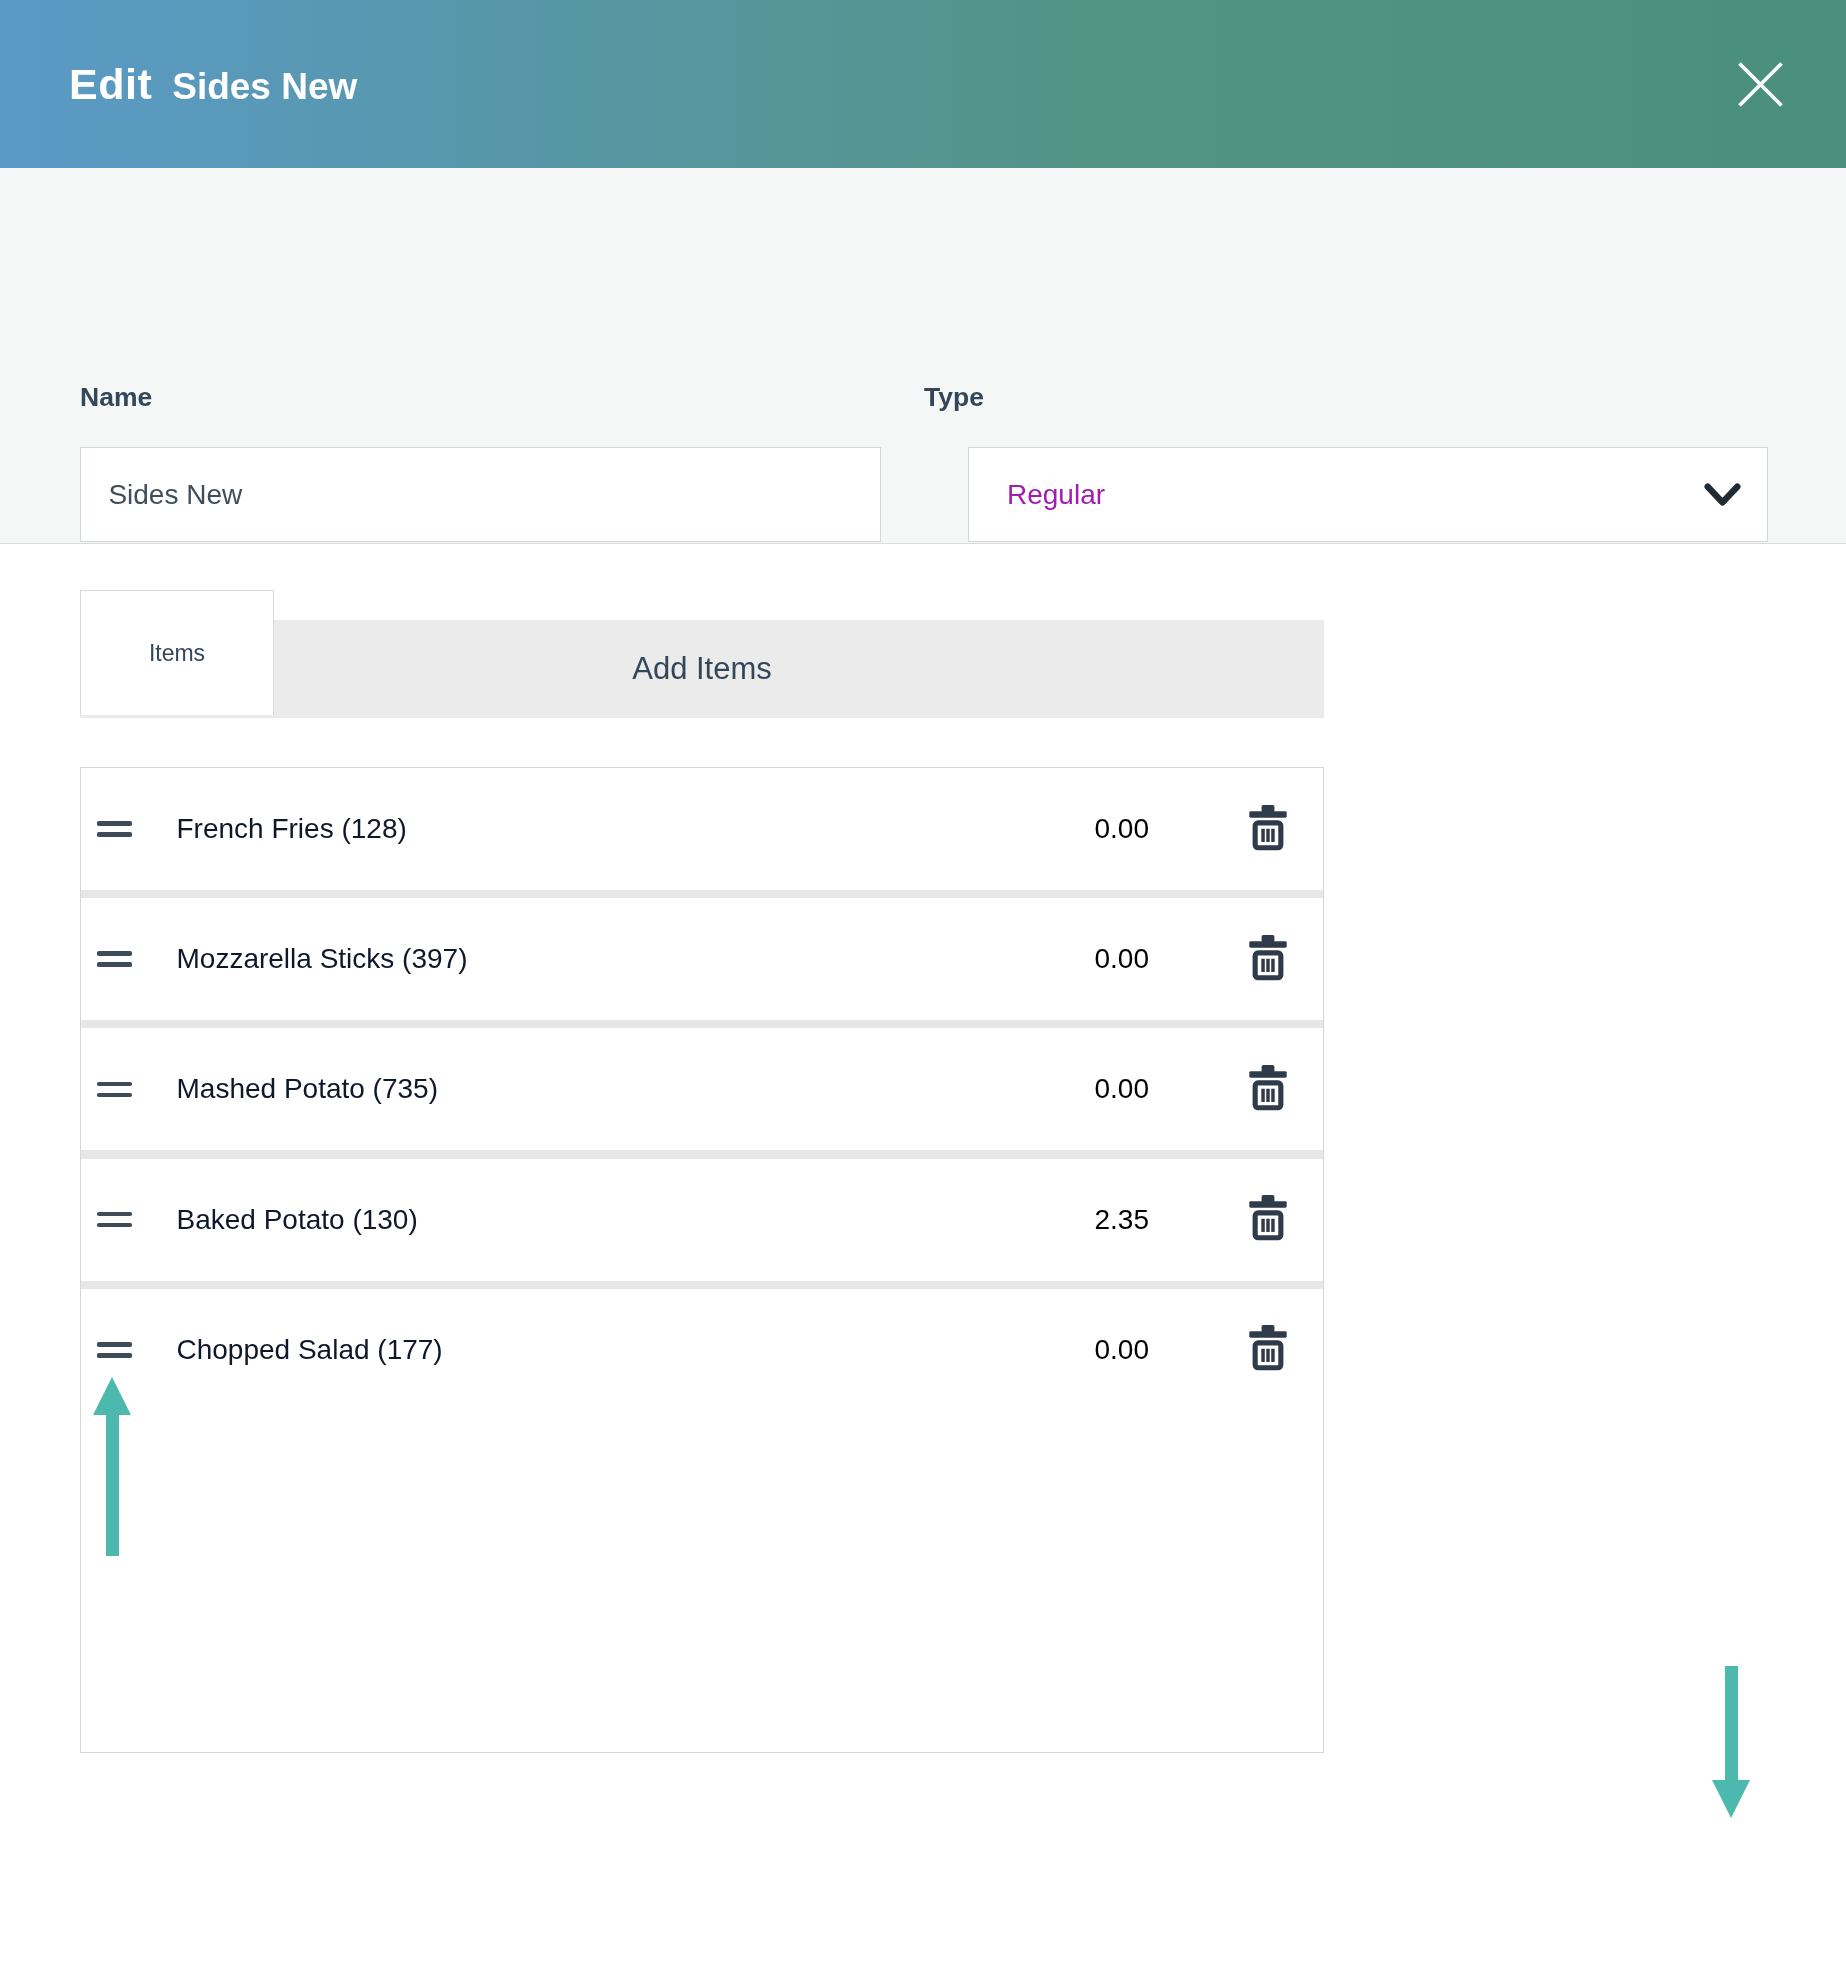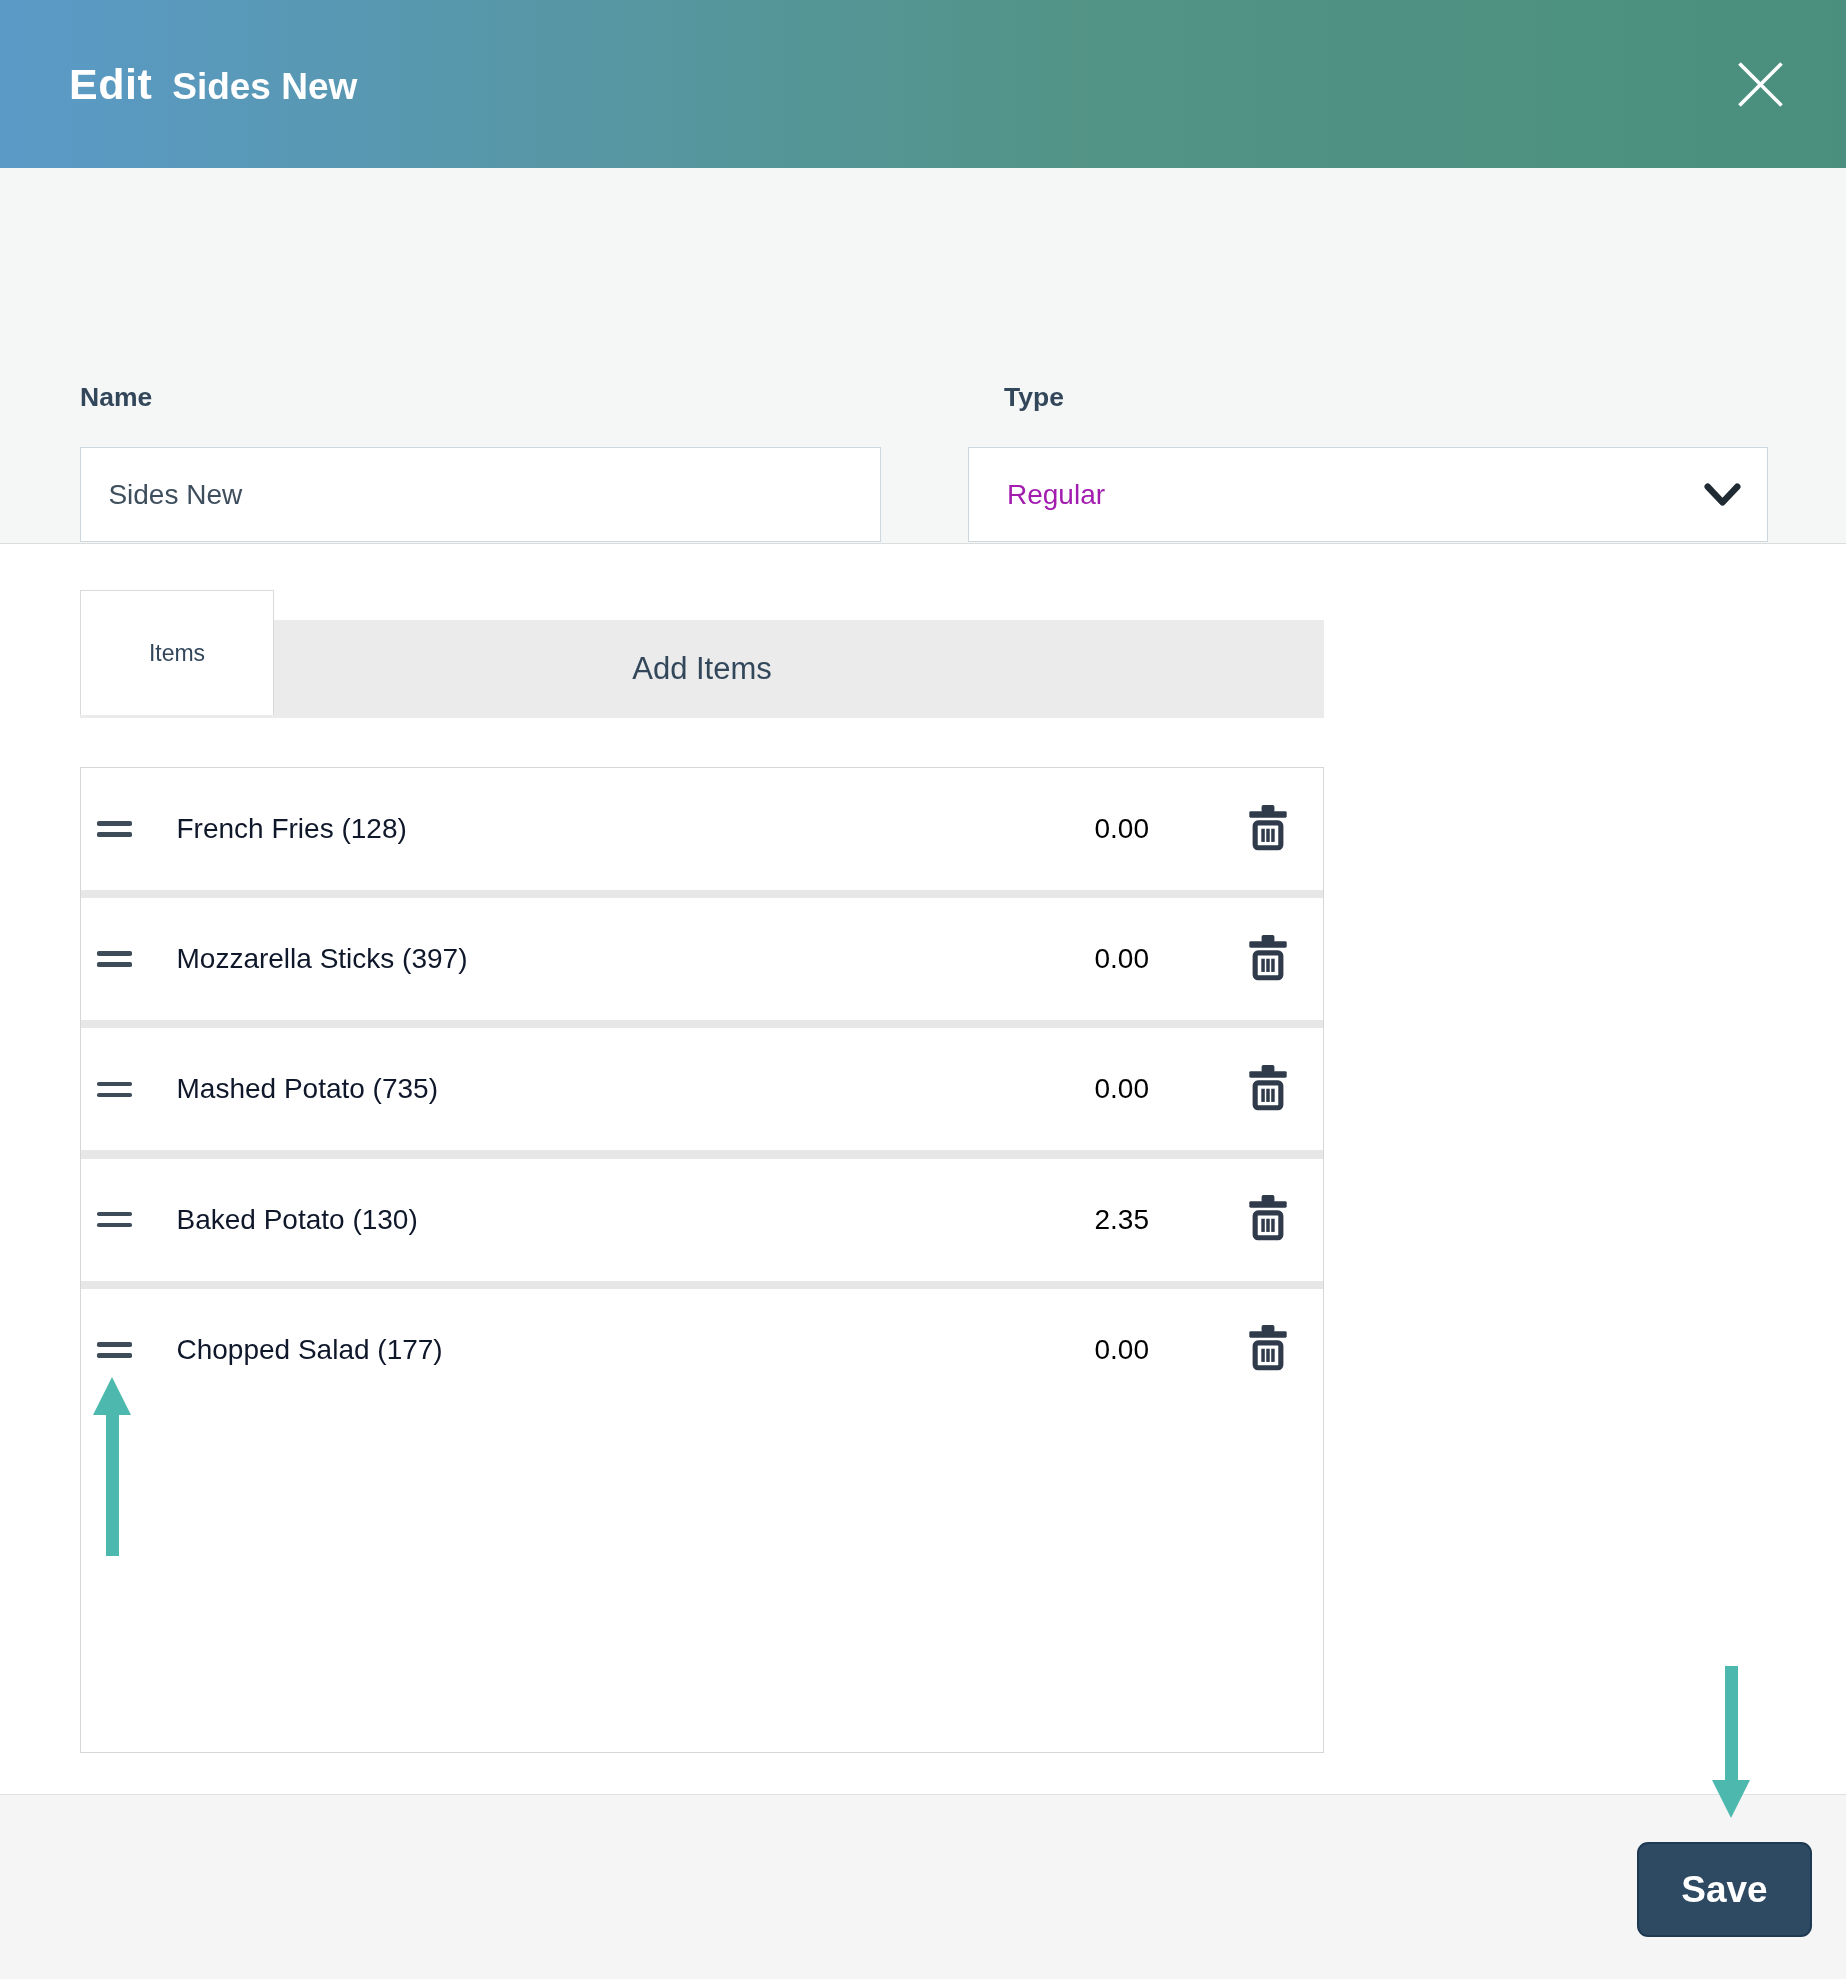--- a/index.html
+++ b/index.html
@@ -14,21 +14,21 @@
   .header-action{font-size:43px;font-weight:700;letter-spacing:0.5px;}
   .header-name{font-size:37px;font-weight:600;margin-left:20px;}
   .close-btn{position:absolute;right:58px;top:57px;width:57px;height:57px;cursor:pointer;
     display:flex;align-items:center;justify-content:center;background:transparent;border:0;padding:0;}
 
   
   .upper{position:absolute;left:0;top:168px;width:1847px;height:376px;background:#f5f6f6;
     border-bottom:1.8px solid #dcdcdc;}
   .field-label{position:absolute;top:214px;font-size:26.5px;font-weight:700;color:#33475b;}
   .label-name{left:80px;}
-  .label-type{left:1004px;}
+  .label-type{left:924px;}
   .text-input{position:absolute;top:279px;height:95px;background:#ffffff;border:1.8px solid #ccd8dd;
     font-size:28px;color:#3e4e5c;padding:0 0 0 27.4px;outline:none;}
   .input-name{left:80px;width:801px;}
   .select-box{position:absolute;left:968px;top:279px;width:800px;height:95px;background:#ffffff;
     border:1.8px solid #ccd8dd;display:flex;align-items:center;cursor:pointer;}
   .select-value{font-size:28px;color:#a21caf;margin-left:38px;}
   .select-chevron{position:absolute;right:25.6px;top:35px;}
 
   
   .tab-active{position:absolute;left:80px;top:422px;width:194px;height:125px;background:#ffffff;
@@ -240,18 +240,15 @@
       </div>
 
     </div>
   </div>
 
   <div class="arrow-up-head"></div>
   <div class="arrow-up-stem"></div>
   <div class="arrow-down-stem"></div>
   <div class="arrow-down-head"></div>
 
-  <div class="footer">
-    <button class="save-btn">Save</button>
-  </div>
 
 </div>
 
 
 </body></html>

